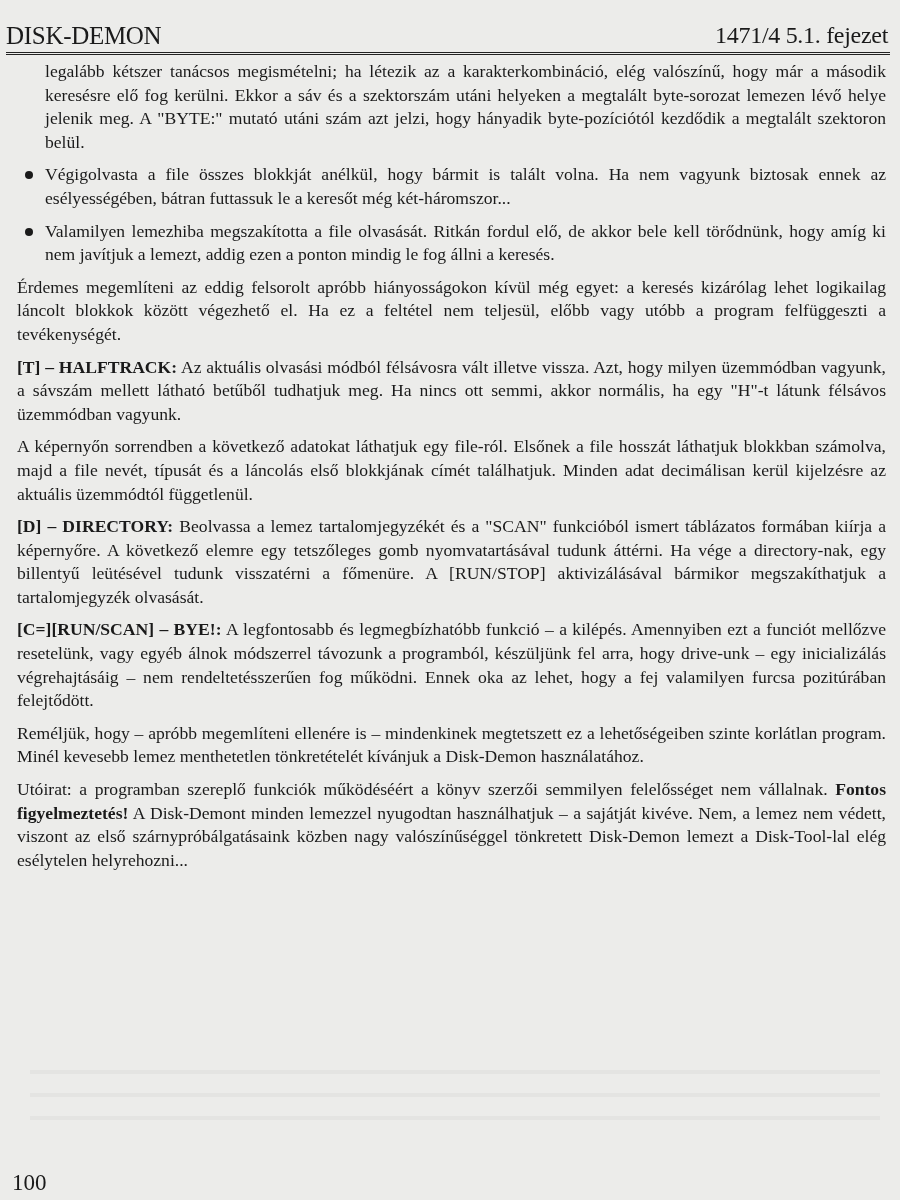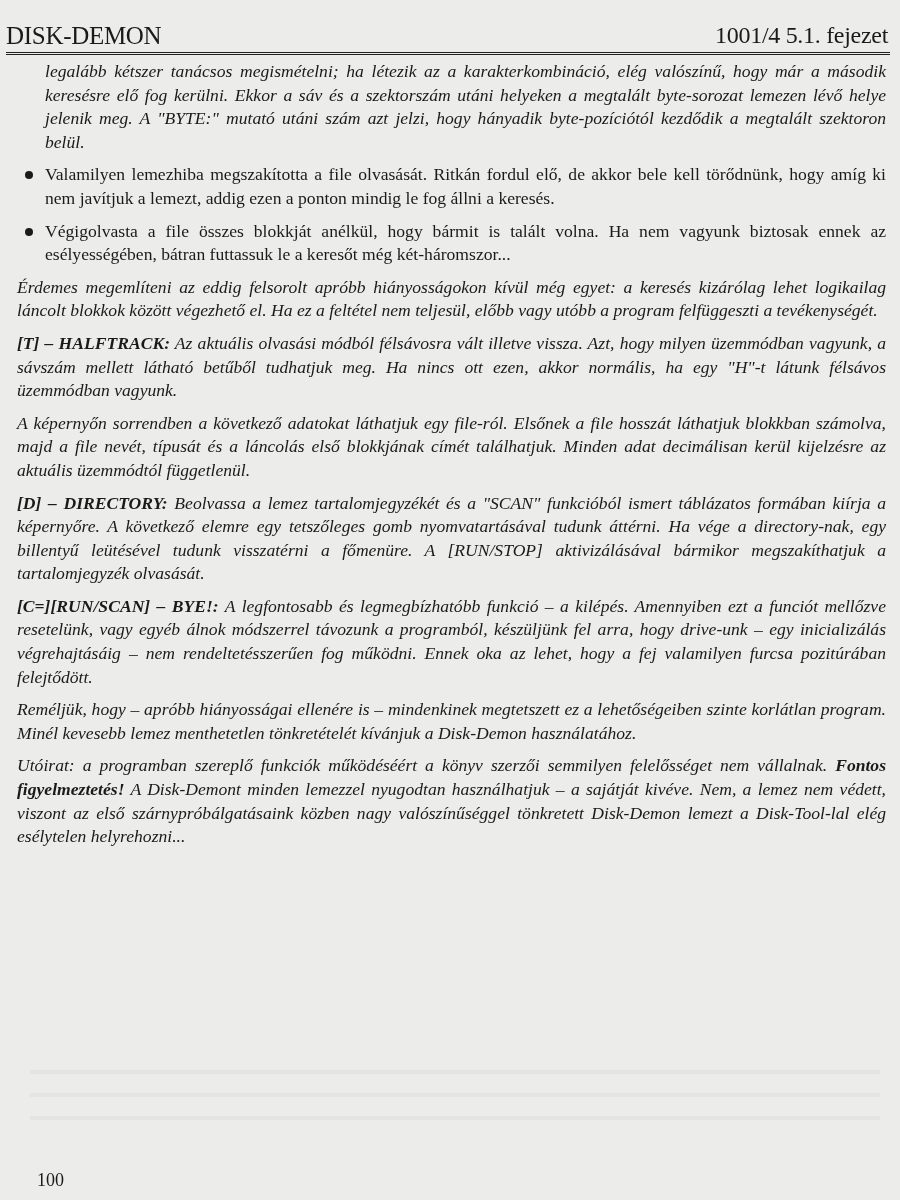--- a/index.html
+++ b/index.html
@@ -20,80 +20,79 @@
   }
   .hdr-right {
     position: absolute; right: 2px; top: 2px;
     font-size: 24px; letter-spacing: -0.3px;
   }
   .body-text {
     position: absolute; left: 17px; right: 14px; top: 60px;
     font-size: 17.6px; line-height: 23.6px;
     text-align: justify;
   }
-  .para { margin: 0 0 9px 0; font-style: italic; }
+  .para { margin: 0 0 9px 0; }
   .para.indent { margin-left: 28px; }
   .bullet {
     position: relative; margin: 0 0 9px 0; padding-left: 28px;
   }
   .bullet-dot {
     position: absolute; left: 8px; top: 8px;
     width: 8px; height: 8px; border-radius: 50%; background: #1a1a1a;
   }
   b { font-weight: bold; }
-  .italic { font-style: italic; }
+  .italic { }
   .page-number {
     position: absolute; left: 12px; top: 1170px;
-    font-size: 18px;
-    margin-left: 25px;
+    font-size: 23px;
   }
   .bleed {
     position: absolute; left: 30px; right: 20px; top: 1060px; height: 70px;
     background: repeating-linear-gradient(180deg, rgba(0,0,0,0.0) 0 10px, rgba(0,0,0,0.05) 10px 14px, rgba(0,0,0,0) 14px 23px);
     opacity: 0.7;
   }
 </style>
 </head>
 <body>
 
 <div class="page-header">
   <span class="hdr-left">DISK-DEMON</span>
-  <span class="hdr-right">1001/4  5.1. fejezet</span>
+  <span class="hdr-right">1471/4  5.1. fejezet</span>
 </div>
 
 <div class="body-text">
   <p class="para indent">legalább kétszer tanácsos megismételni; ha létezik az a karakterkombináció, elég valószínű, hogy már a második keresésre elő fog kerülni. Ekkor a sáv és a szektorszám utáni helyeken a megtalált byte-sorozat lemezen lévő helye jelenik meg. A "BYTE:" mutató utáni szám azt jelzi, hogy hányadik byte-pozíciótól kezdődik a megtalált szektoron belül.</p>
 
   <div class="bullet">
     <span class="bullet-dot"></span>
-    <span>Valamilyen lemezhiba megszakította a file olvasását. Ritkán fordul elő, de akkor bele kell törődnünk, hogy amíg ki nem javítjuk a lemezt, addig ezen a ponton mindig le fog állni a keresés.</span>
+    <span>Végigolvasta a file összes blokkját anélkül, hogy bármit is talált volna. Ha nem vagyunk biztosak ennek az esélyességében, bátran futtassuk le a keresőt még két-háromszor...</span>
   </div>
   <div class="bullet">
     <span class="bullet-dot"></span>
-    <span>Végigolvasta a file összes blokkját anélkül, hogy bármit is talált volna. Ha nem vagyunk biztosak ennek az esélyességében, bátran futtassuk le a keresőt még két-háromszor...</span>
+    <span>Valamilyen lemezhiba megszakította a file olvasását. Ritkán fordul elő, de akkor bele kell törődnünk, hogy amíg ki nem javítjuk a lemezt, addig ezen a ponton mindig le fog állni a keresés.</span>
   </div>
 
   <p class="para">Érdemes megemlíteni az eddig felsorolt apróbb hiányosságokon kívül még egyet: a keresés kizárólag lehet logikailag láncolt blokkok között végezhető el. Ha ez a feltétel nem teljesül, előbb vagy utóbb a program felfüggeszti a tevékenységét.</p>
 
   <p class="para">
-    <b>[T] – HALFTRACK:</b><span> Az aktuális olvasási módból félsávosra vált illetve vissza. Azt, hogy milyen üzemmódban vagyunk, a sávszám mellett látható betűből tudhatjuk meg. Ha nincs ott ezen, akkor normális, ha egy "H"-t látunk félsávos üzemmódban vagyunk.</span>
+    <b>[T] – HALFTRACK:</b><span> Az aktuális olvasási módból félsávosra vált illetve vissza. Azt, hogy milyen üzemmódban vagyunk, a sávszám mellett látható betűből tudhatjuk meg. Ha nincs ott semmi, akkor normális, ha egy "H"-t látunk félsávos üzemmódban vagyunk.</span>
   </p>
 
   <p class="para">A képernyőn sorrendben a következő adatokat láthatjuk egy file-ról. Elsőnek a file hosszát láthatjuk blokkban számolva, majd a file nevét, típusát és a láncolás első blokkjának címét találhatjuk. Minden adat decimálisan kerül kijelzésre az aktuális üzemmódtól függetlenül.</p>
 
   <p class="para">
     <b>[D] – DIRECTORY:</b><span> Beolvassa a lemez tartalomjegyzékét és a "SCAN" funkcióból ismert táblázatos formában kiírja a képernyőre. A következő elemre egy tetszőleges gomb nyomvatartásával tudunk áttérni. Ha vége a directory-nak, egy billentyű leütésével tudunk visszatérni a főmenüre. A [RUN/STOP] aktivizálásával bármikor megszakíthatjuk a tartalomjegyzék olvasását.</span>
   </p>
 
 
   <p class="para">
     <b>[C=][RUN/SCAN] – BYE!:</b><span> A legfontosabb és legmegbízhatóbb funkció – a kilépés. Amennyiben ezt a funciót mellőzve resetelünk, vagy egyéb álnok módszerrel távozunk a programból, készüljünk fel arra, hogy drive-unk – egy inicializálás végrehajtásáig – nem rendeltetésszerűen fog működni. Ennek oka az lehet, hogy a fej valamilyen furcsa pozitúrában felejtődött.</span>
   </p>
 
-  <p class="para">Reméljük, hogy – apróbb hiányosságai ellenére is – mindenkinek megtetszett ez a lehetőségeiben szinte korlátlan program. Minél kevesebb lemez menthetetlen tönkretételét kívánjuk a Disk-Demon használatához.</p>
+  <p class="para">Reméljük, hogy – apróbb megemlíteni ellenére is – mindenkinek megtetszett ez a lehetőségeiben szinte korlátlan program. Minél kevesebb lemez menthetetlen tönkretételét kívánjuk a Disk-Demon használatához.</p>
 
   <p class="para italic">
     <span>Utóirat: a programban szereplő funkciók működéséért a könyv szerzői semmilyen felelősséget nem vállalnak. </span><b>Fontos figyelmeztetés!</b><span> A Disk-Demont minden lemezzel nyugodtan használhatjuk – a sajátját kivéve. Nem, a lemez nem védett, viszont az első szárnypróbálgatásaink közben nagy valószínűséggel tönkretett Disk-Demon lemezt a Disk-Tool-lal elég esélytelen helyrehozni...</span>
   </p>
 </div>
 
 <div class="bleed"></div>
 
 <div class="page-number">100</div>
 

